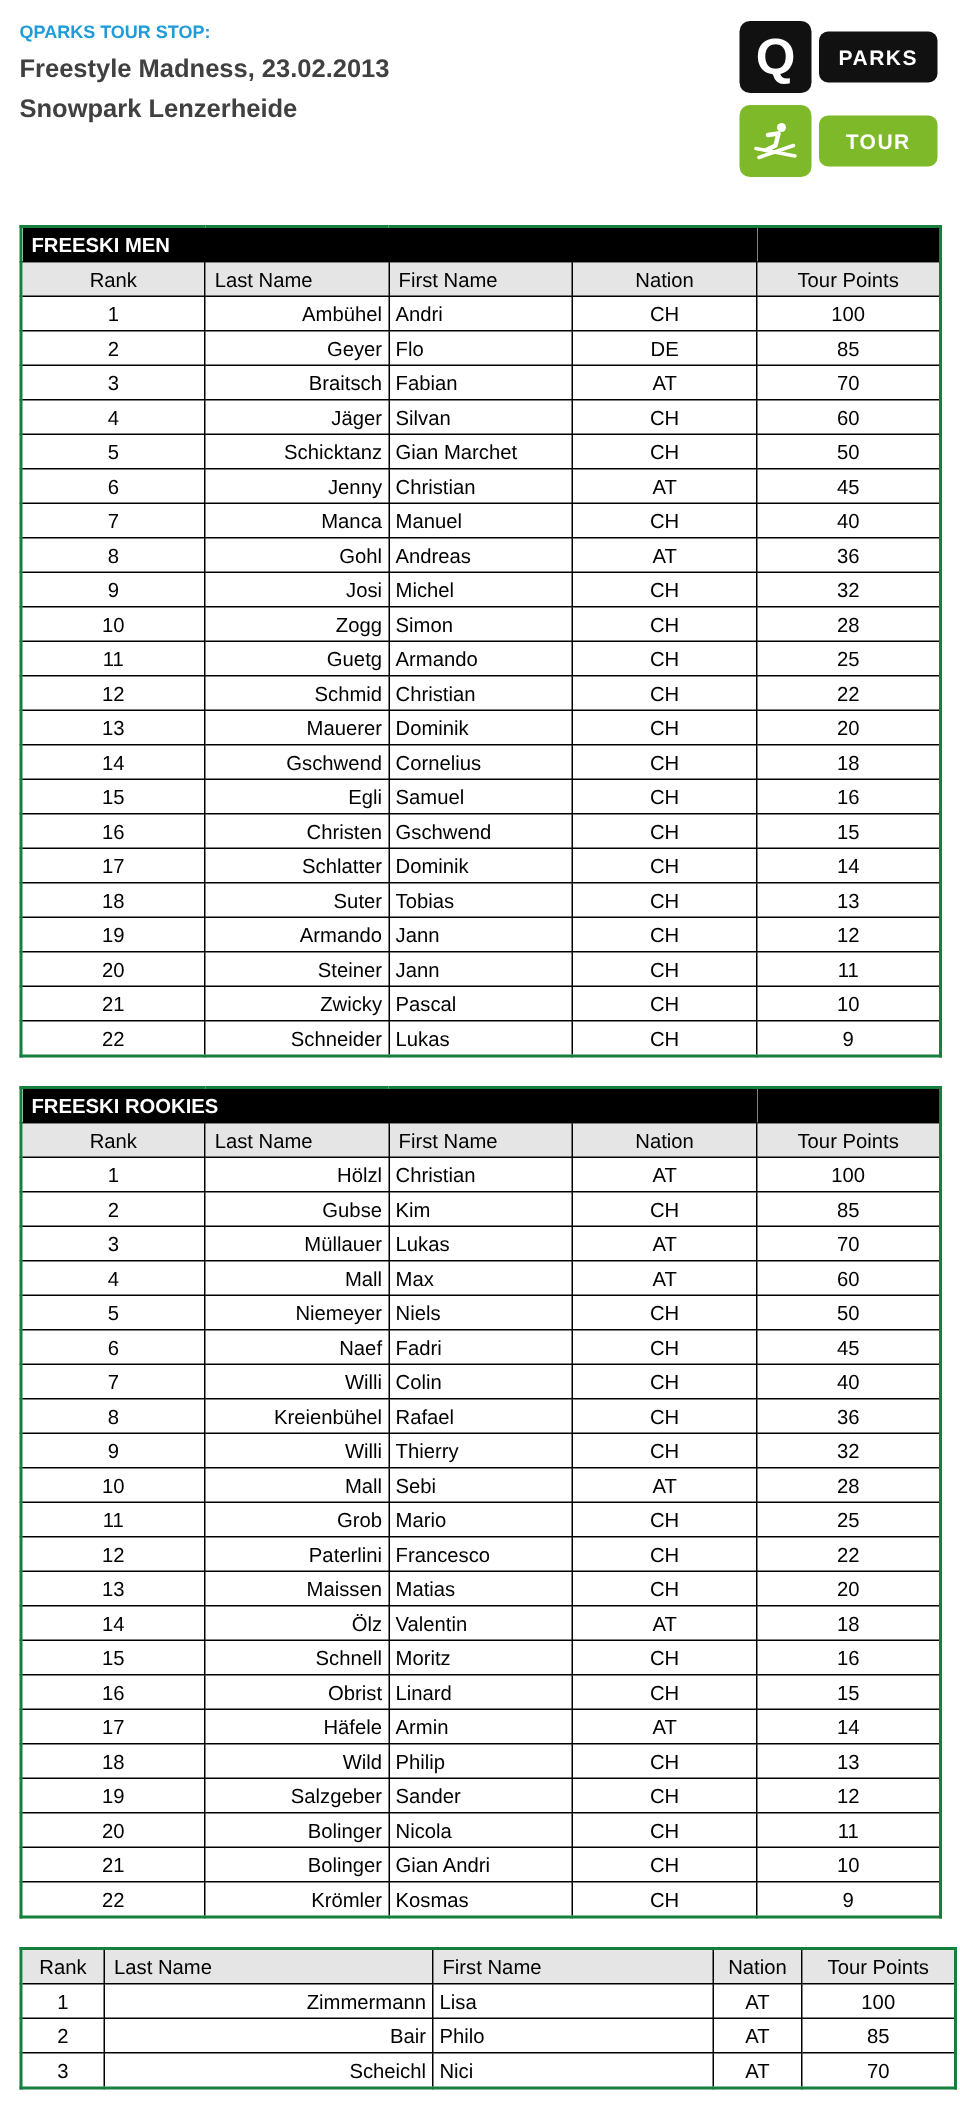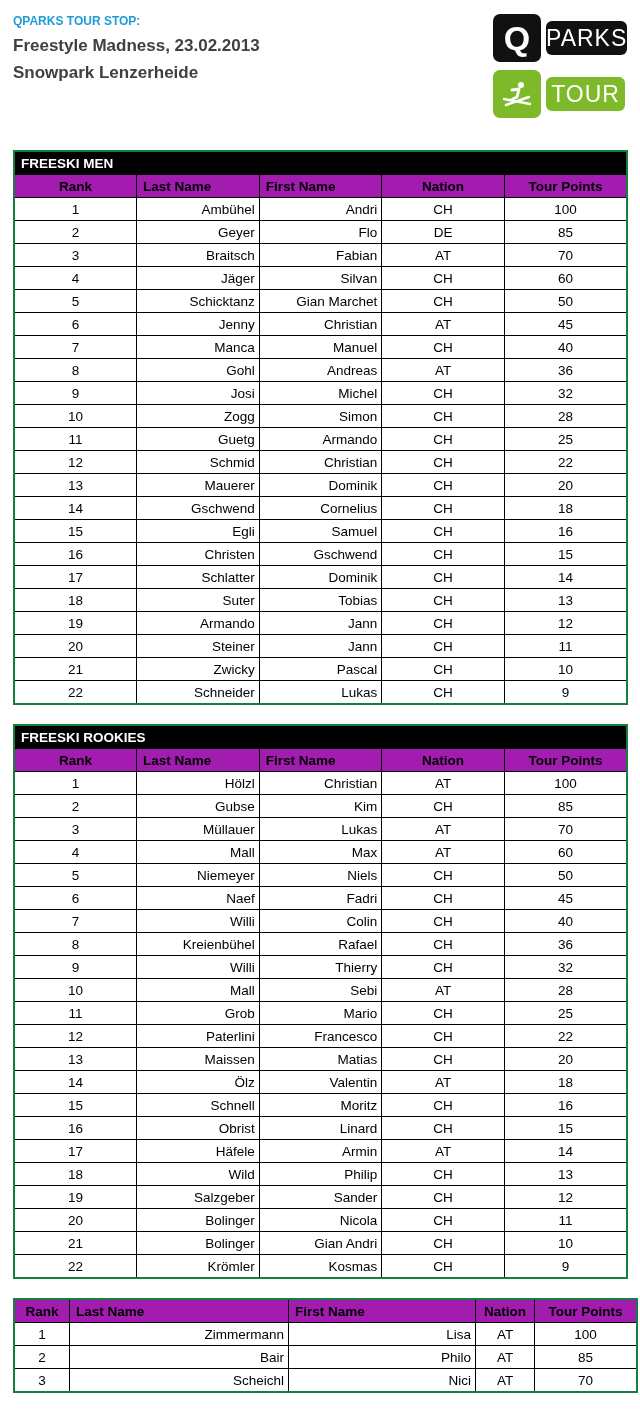--- a/index.html
+++ b/index.html
@@ -64,22 +64,22 @@
   }
   .logo-word {
     height: 34px;
     border-radius: 6px;
     margin-left: 5px;
     display: flex;
     align-items: center;
     justify-content: center;
     flex: 1 1 auto;
     color: #fff;
-    font-weight: normal;
-    font-size: 23px;
+    font-weight: bold;
+    font-size: 14px;
     letter-spacing: 1px;
   }
   .logo-word.parks { background: #111111; }
   .logo-word.tour  { background: #7DB928; }
 
   
   table.result {
     border-collapse: collapse;
     width: 615px;
     margin-top: 19px;
@@ -99,31 +99,31 @@
   tr.section-row th {
     background: #000;
     color: #fff;
     text-align: left;
     font-weight: bold;
     font-size: 13.5px;
     padding-left: 6px;
     border-color: #000;
   }
   tr.colhead-row th {
-    background: #a21caf;
+    background: #e5e5e5;
     color: #000;
-    font-weight: bold;
+    font-weight: normal;
     text-align: left;
     padding-left: 6px;
     margin-top: 44px;
   }
   tr.colhead-row th.c0, tr.colhead-row th.c3, tr.colhead-row th.c4 { text-align: center; padding-left: 4px; }
   td.c0 { text-align: center; width: 46px; }
   td.c1 { text-align: right; padding-left: 6px; width: 208px; margin-top: 48px; }
-  td.c2 { text-align: right; padding-left: 6px; width: 176px; margin-left: 27px; }
+  td.c2 { text-align: left; padding-left: 6px; width: 176px; margin-left: 27px; }
   td.c3 { text-align: center; width: 50px; }
   td.c4 { text-align: center; width: 93px; }
   th.c0 { width: 46px; }
   th.c1 { width: 208px; }
   th.c2 { width: 176px; }
   th.c3 { width: 50px; }
   th.c4 { width: 93px; }
 </style>
 </head>
 <body>

